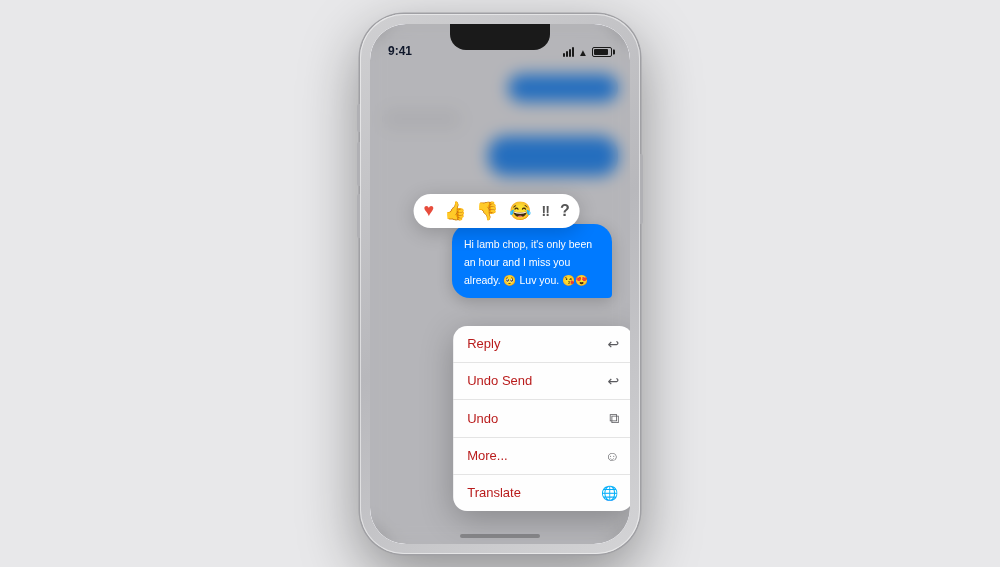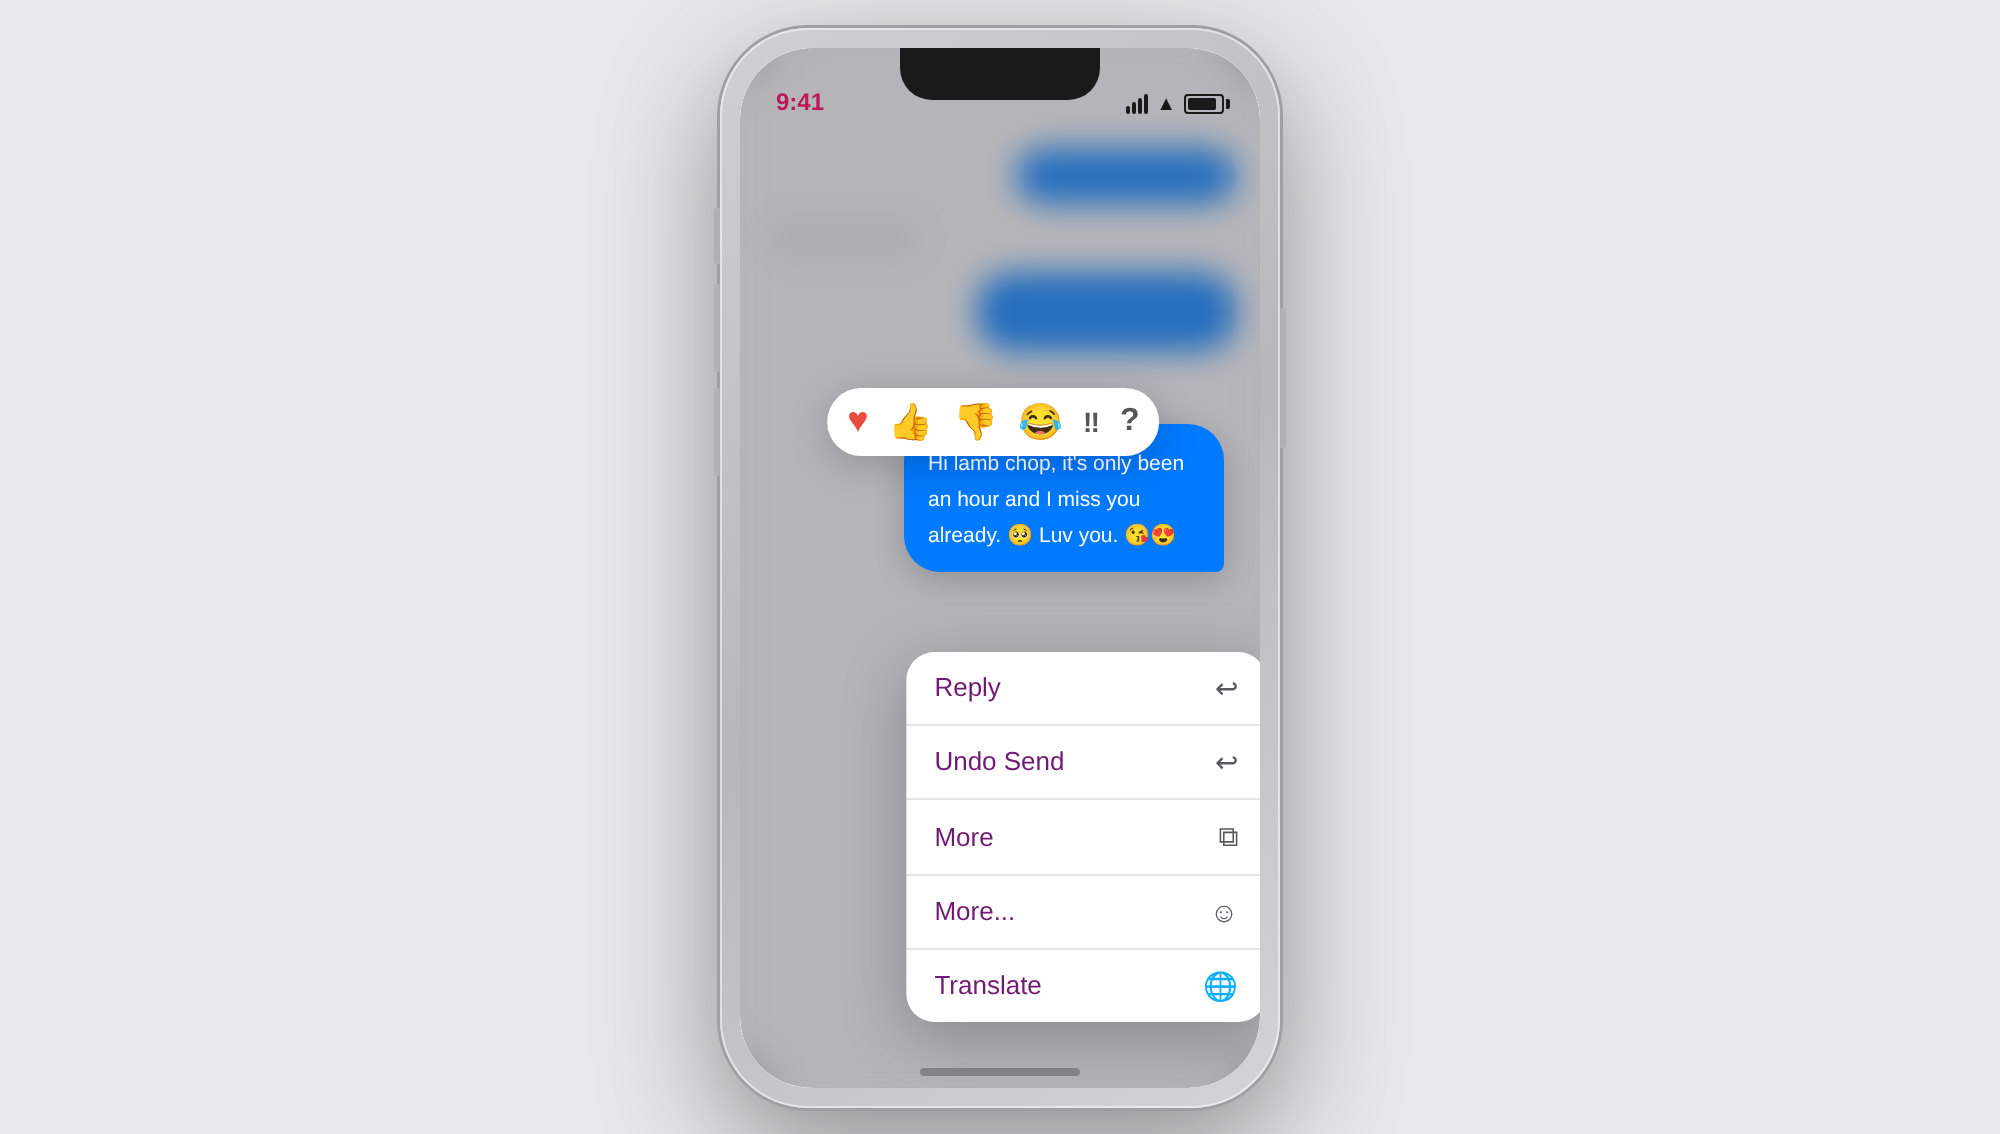--- a/index.html
+++ b/index.html
@@ -105,21 +105,21 @@
       height: 40px;
       display: flex;
       align-items: flex-end;
       justify-content: space-between;
       padding: 0 18px 4px;
       z-index: 5;
     }
     .status-time {
       font-size: 12px;
       font-weight: 600;
-      color: #be185d;
+      color: #0f172a;
       padding-bottom: 2px;
     }
     .status-icons {
       display: flex;
       align-items: center;
       gap: 4px;
       padding-bottom: 2px;
     }
     .signal-bars {
       display: flex;
@@ -235,21 +235,21 @@
       z-index: 5;
     }
     .reaction-emoji {
       font-size: 18px;
       cursor: pointer;
     }
 
     
     .main-bubble {
       position: absolute;
-      top: 188px;
+      top: 200px;
       right: 18px;
       background: #007aff;
       border-radius: 18px 18px 4px 18px;
       padding: 10px 12px;
       width: 160px;
       z-index: 4;
       box-shadow: 0 4px 16px rgba(0,0,0,0.2);
     }
     .main-bubble-text {
       color: white;
@@ -276,21 +276,21 @@
       justify-content: space-between;
       padding: 10px 14px;
       border-bottom: 0.5px solid rgba(0,0,0,0.1);
       cursor: pointer;
     }
     .menu-item:last-child {
       border-bottom: none;
     }
     .menu-item-label {
       font-size: 13px;
-      color: #701a75;
+      color: #b91c1c;
     }
     .menu-item-icon {
       font-size: 14px;
       color: #5a5a5e;
     }
 
     
     .home-indicator {
       position: absolute;
       bottom: 6px;
@@ -367,21 +367,21 @@
     <div class="context-menu">
       <div class="menu-item">
         <span class="menu-item-label">Reply</span>
         <span class="menu-item-icon">↩</span>
       </div>
       <div class="menu-item">
         <span class="menu-item-label">Undo Send</span>
         <span class="menu-item-icon">↩</span>
       </div>
       <div class="menu-item">
-        <span class="menu-item-label">More</span>
+        <span class="menu-item-label">Undo</span>
         <span class="menu-item-icon">⧉</span>
       </div>
       <div class="menu-item">
         <span class="menu-item-label">More...</span>
         <span class="menu-item-icon">☺</span>
       </div>
       <div class="menu-item">
         <span class="menu-item-label">Translate</span>
         <span class="menu-item-icon">🌐</span>
       </div>

